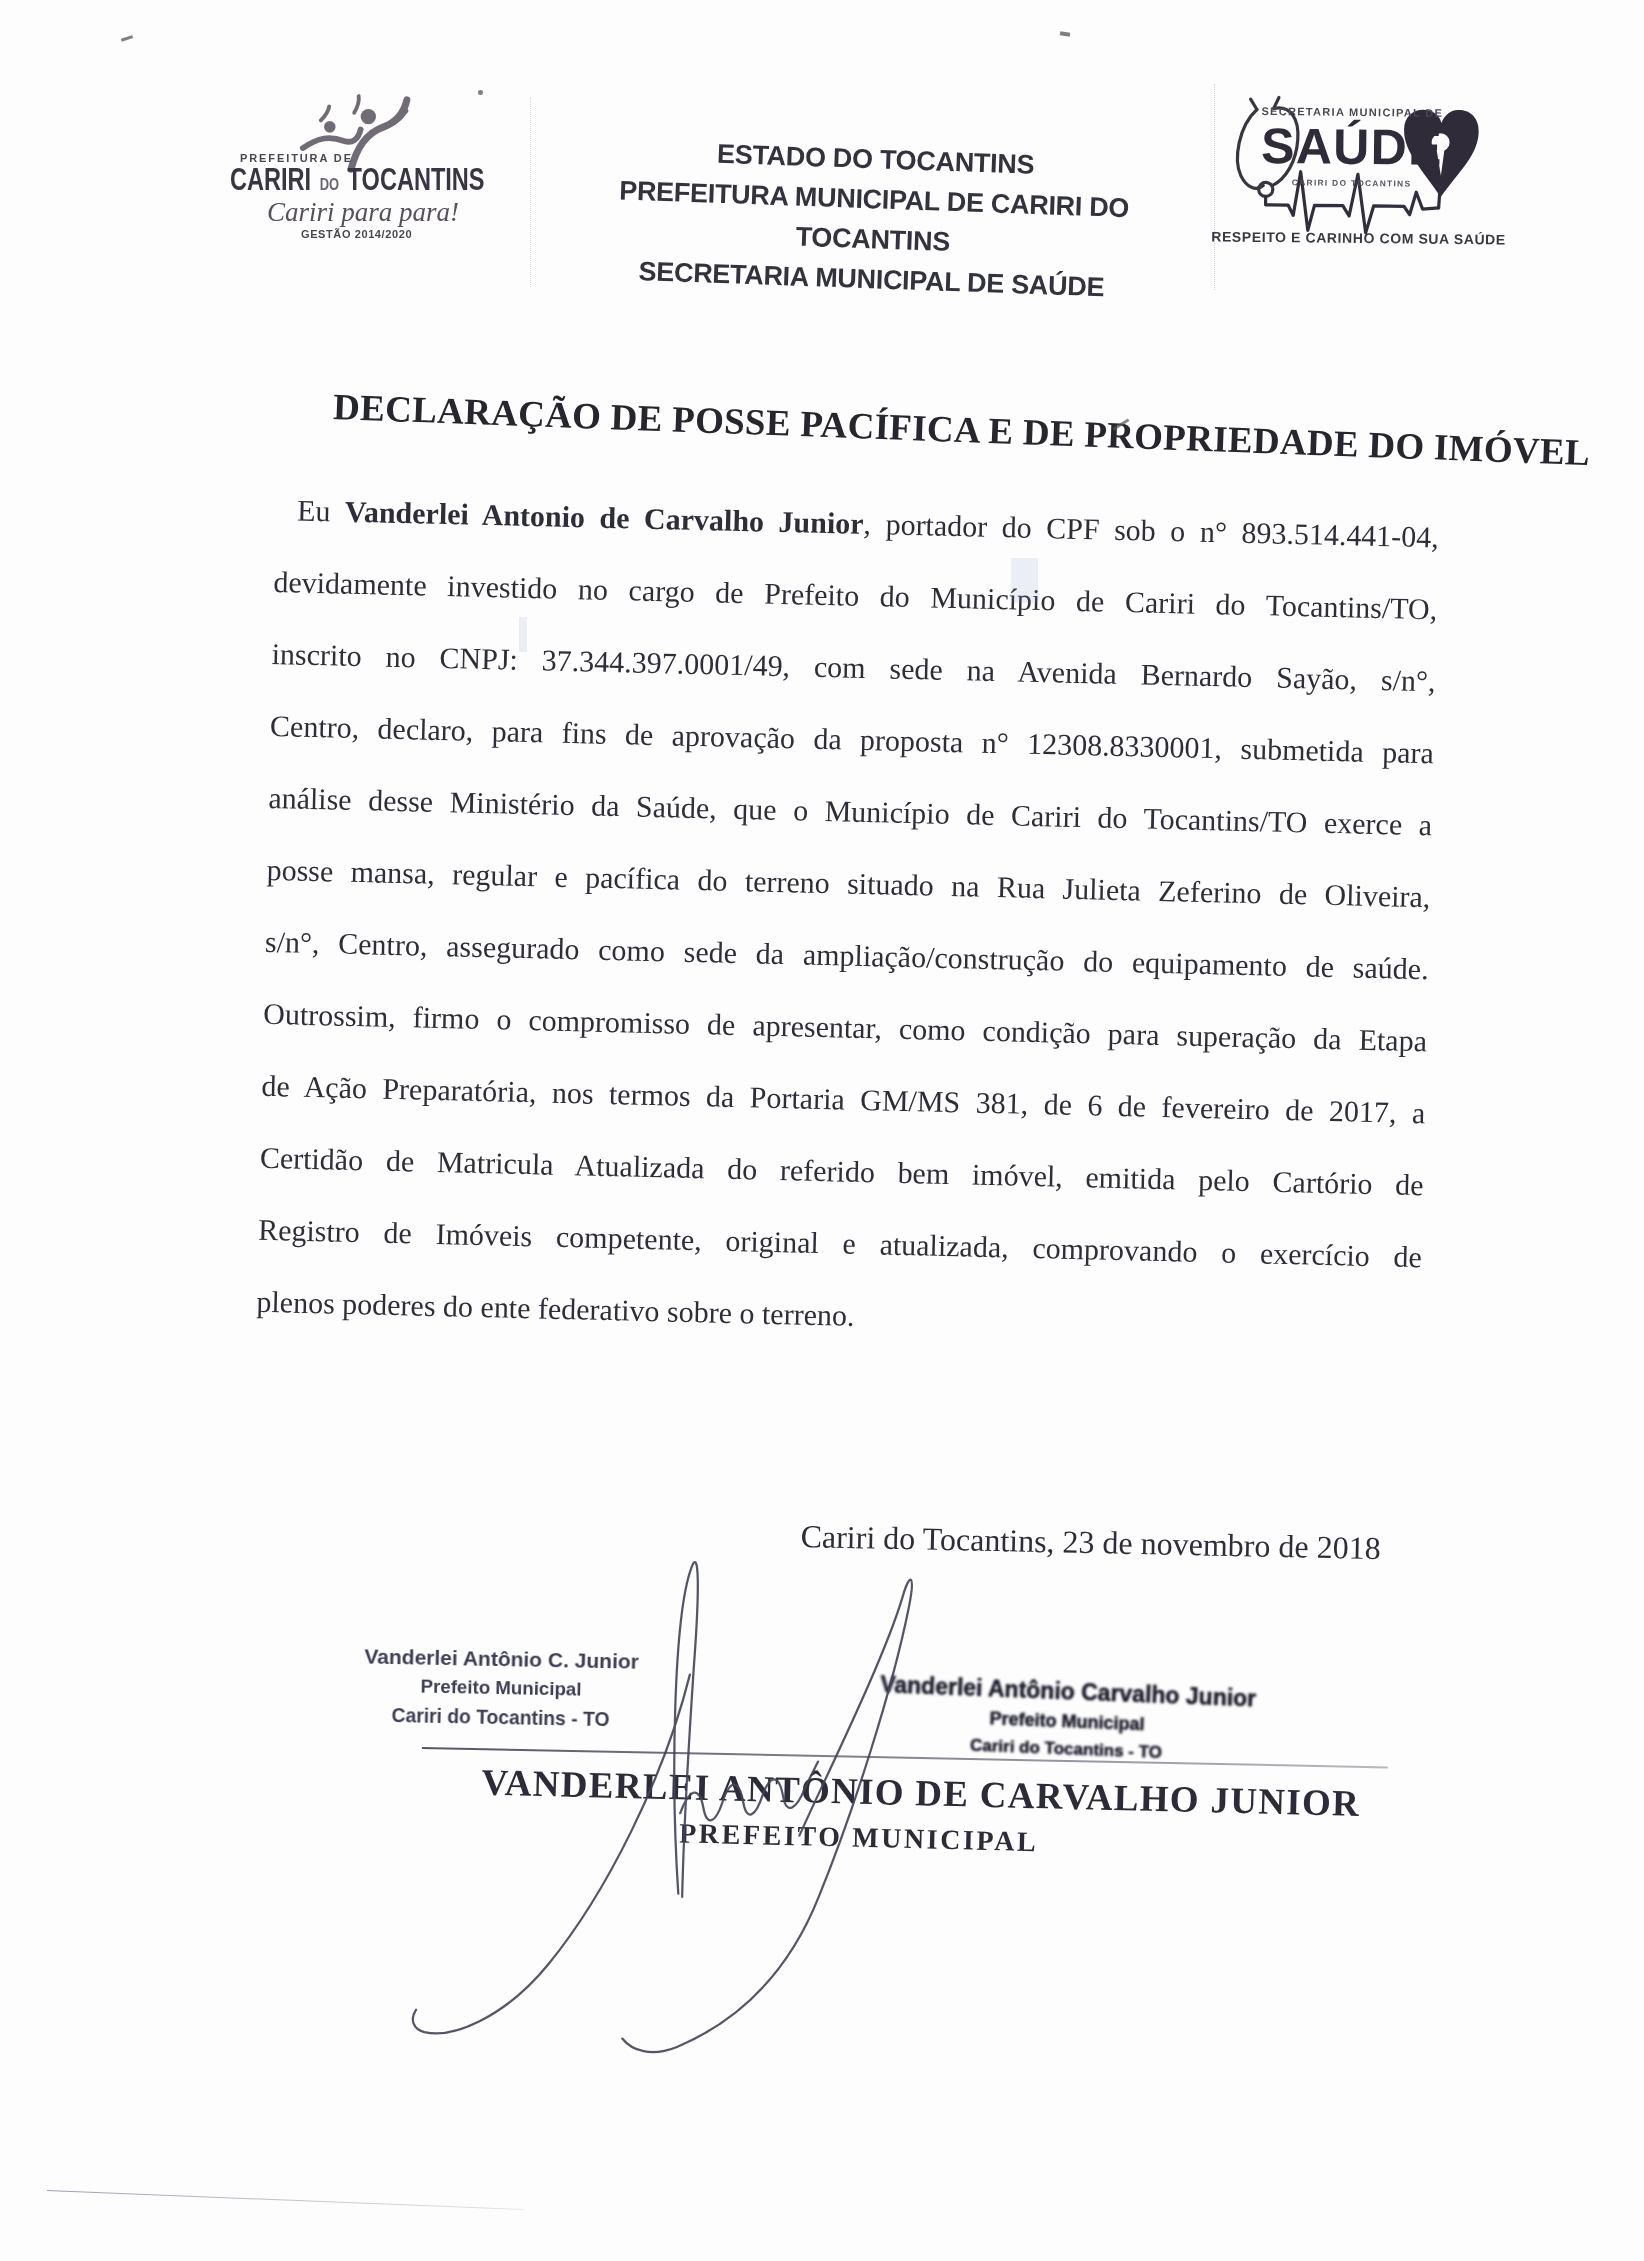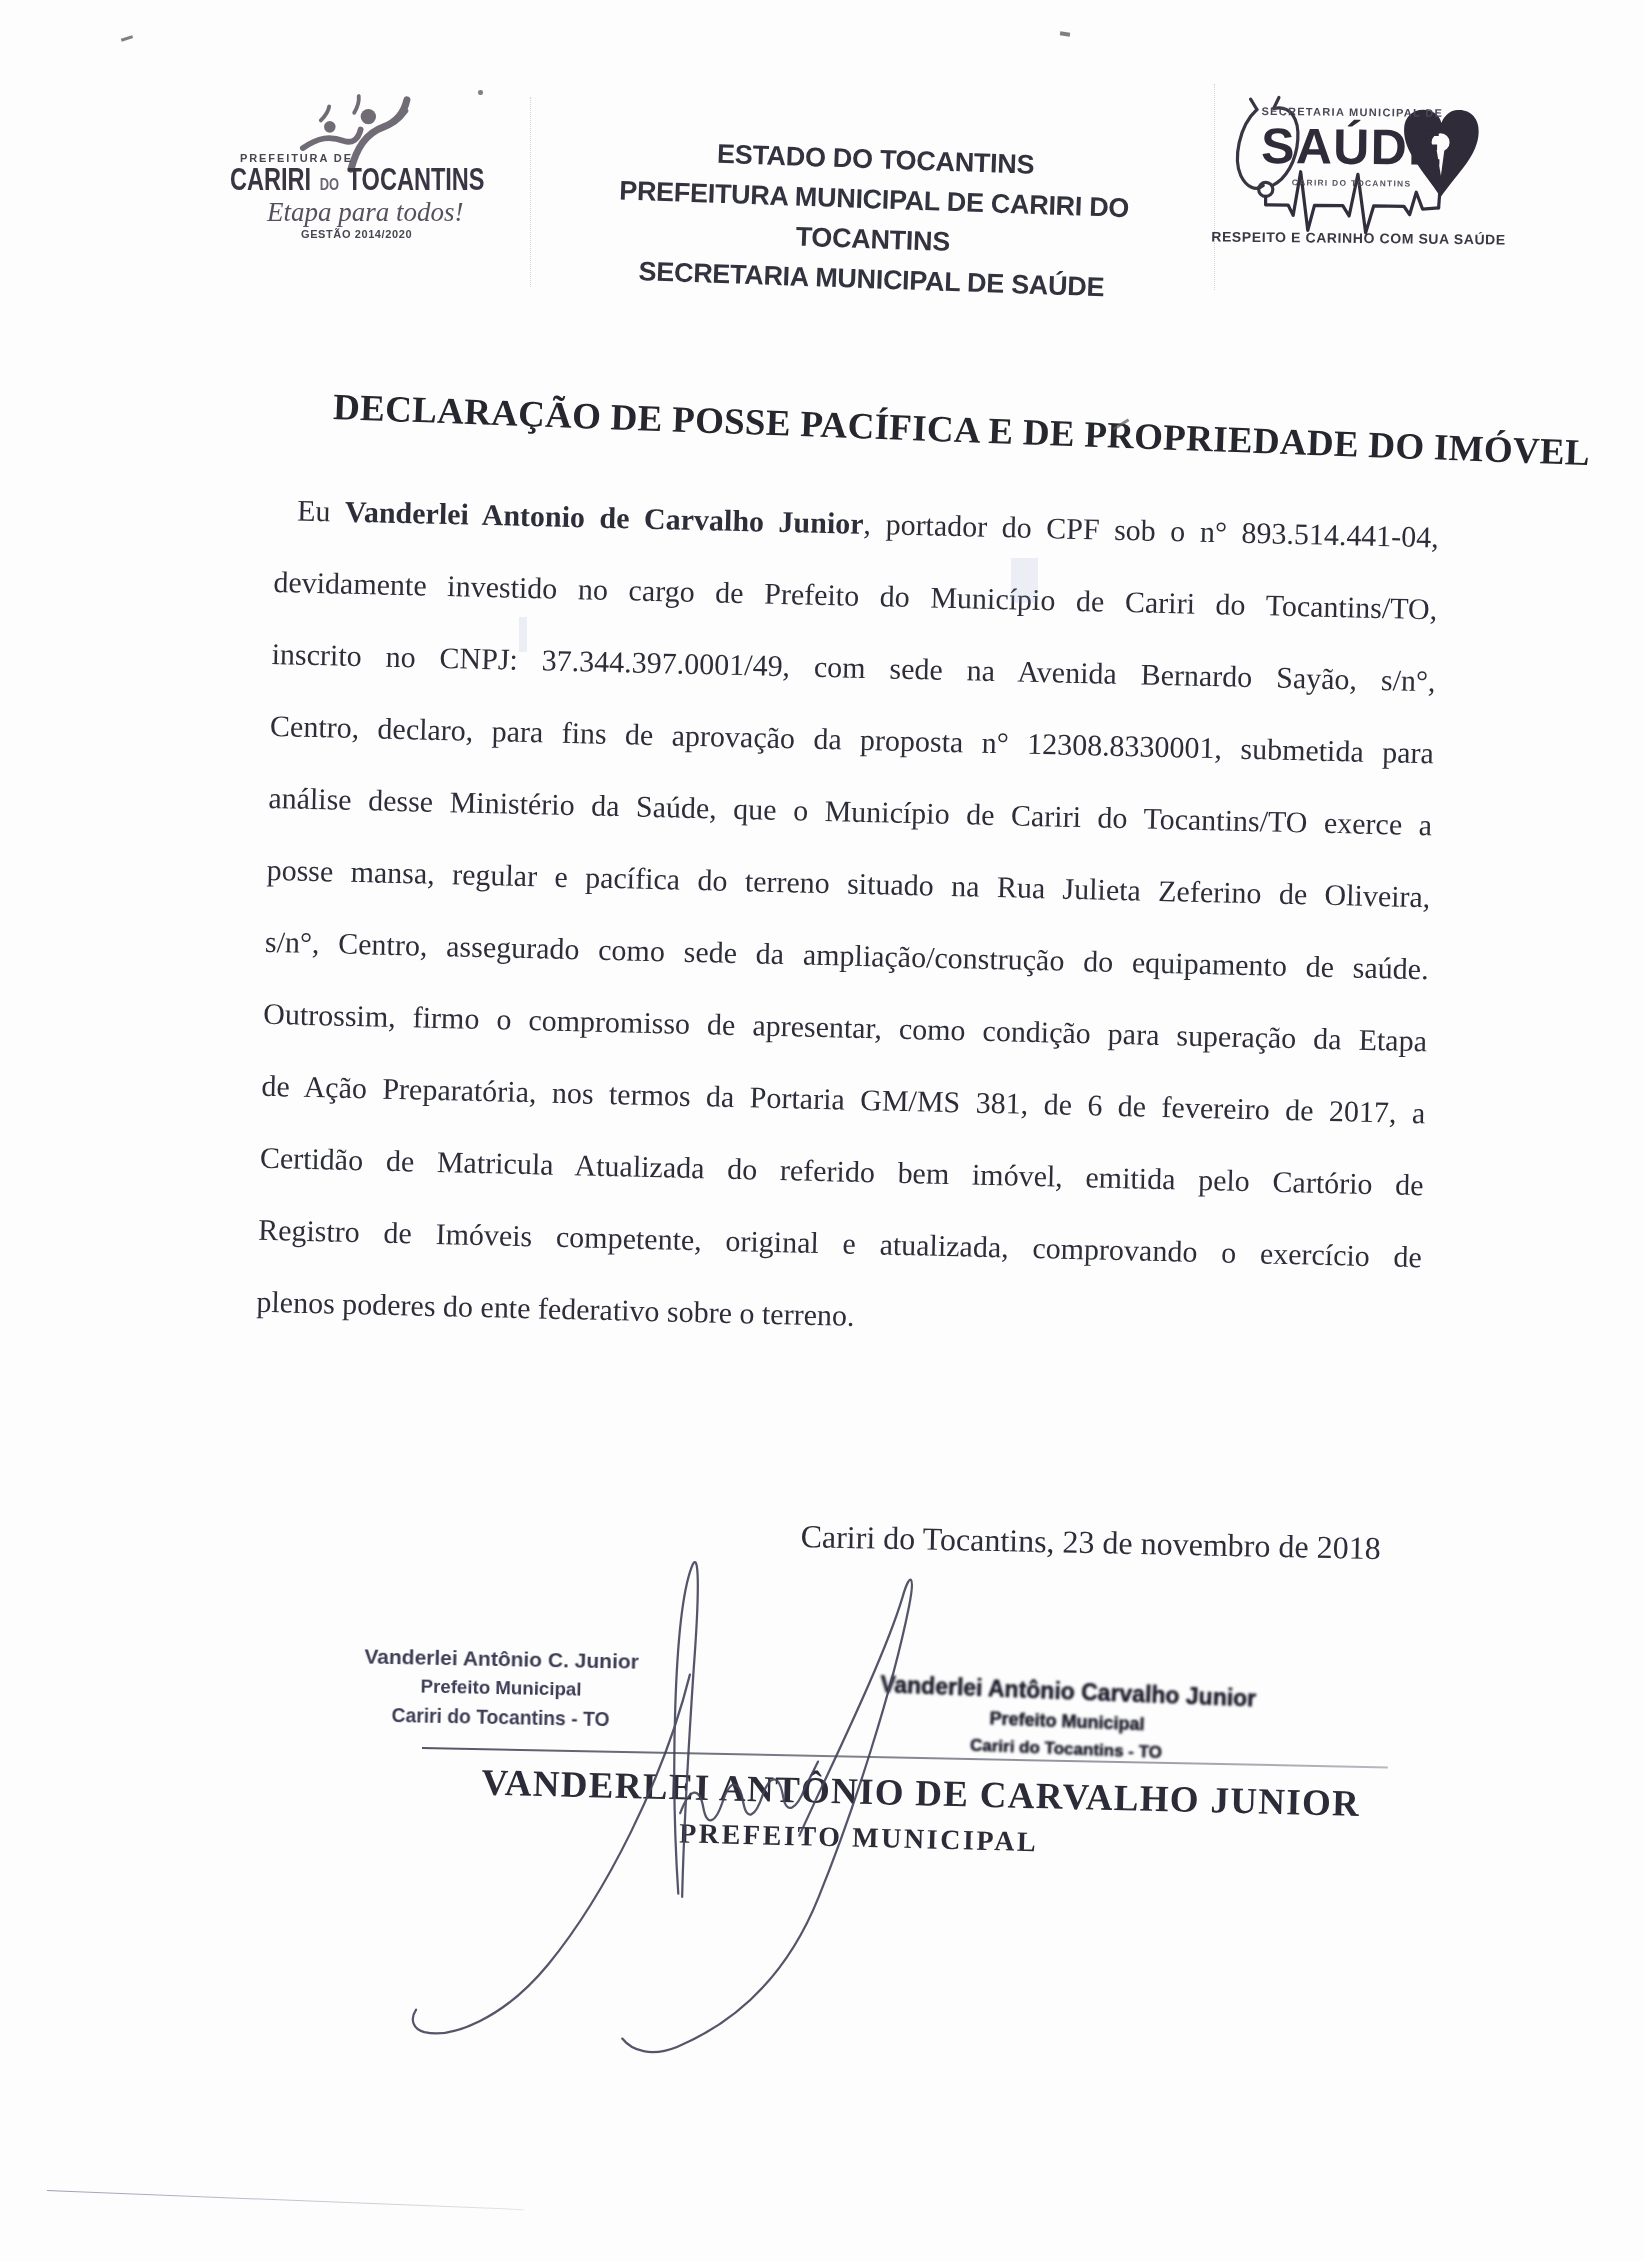--- a/index.html
+++ b/index.html
@@ -99,21 +99,21 @@
       <path d="M 146 62 C 160 60 172 50 181 37" stroke-width="7"></path>
       <path d="M 100 40 C 106 30 108 22 107 14" stroke-width="6"></path>
     </g>
   </svg>
   <div class="pre">PREFEITURA DE</div>
   <div class="name">
     <span>CARIRI</span>
     <span class="mid">DO</span>
     <span>TOCANTINS</span>
   </div>
-  <div class="slogan">Etapa para todos!</div>
+  <div class="slogan">Cariri para para!</div>
   <div class="gestao">GESTÃO 2014/2020</div>
 </div>
 
 <div class="abs hdr-divider" style="left:530px;top:97px;height:190px;"></div>
 
 <div class="abs center-head">
   <div>ESTADO DO TOCANTINS</div>
   <div>PREFEITURA MUNICIPAL DE CARIRI DO TOCANTINS</div>
   <div>SECRETARIA MUNICIPAL DE SAÚDE</div>
 </div>

